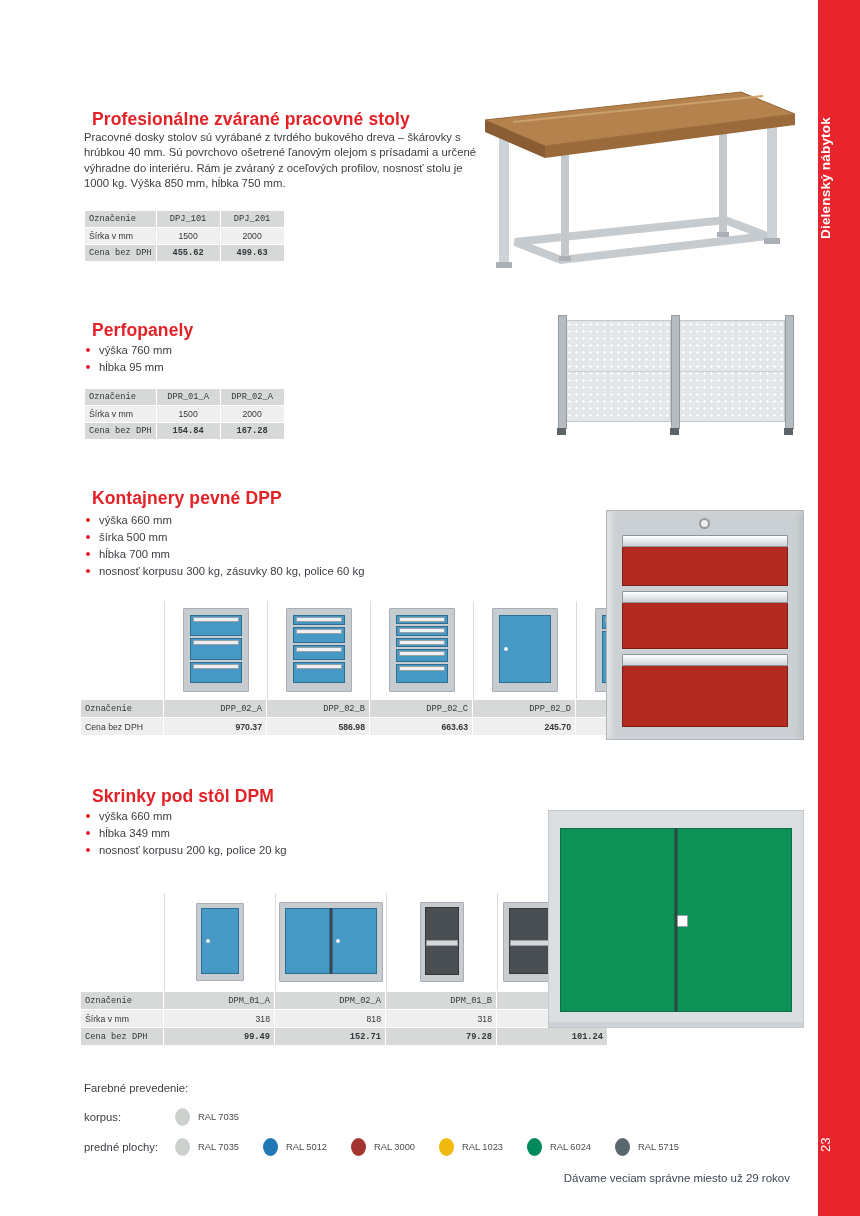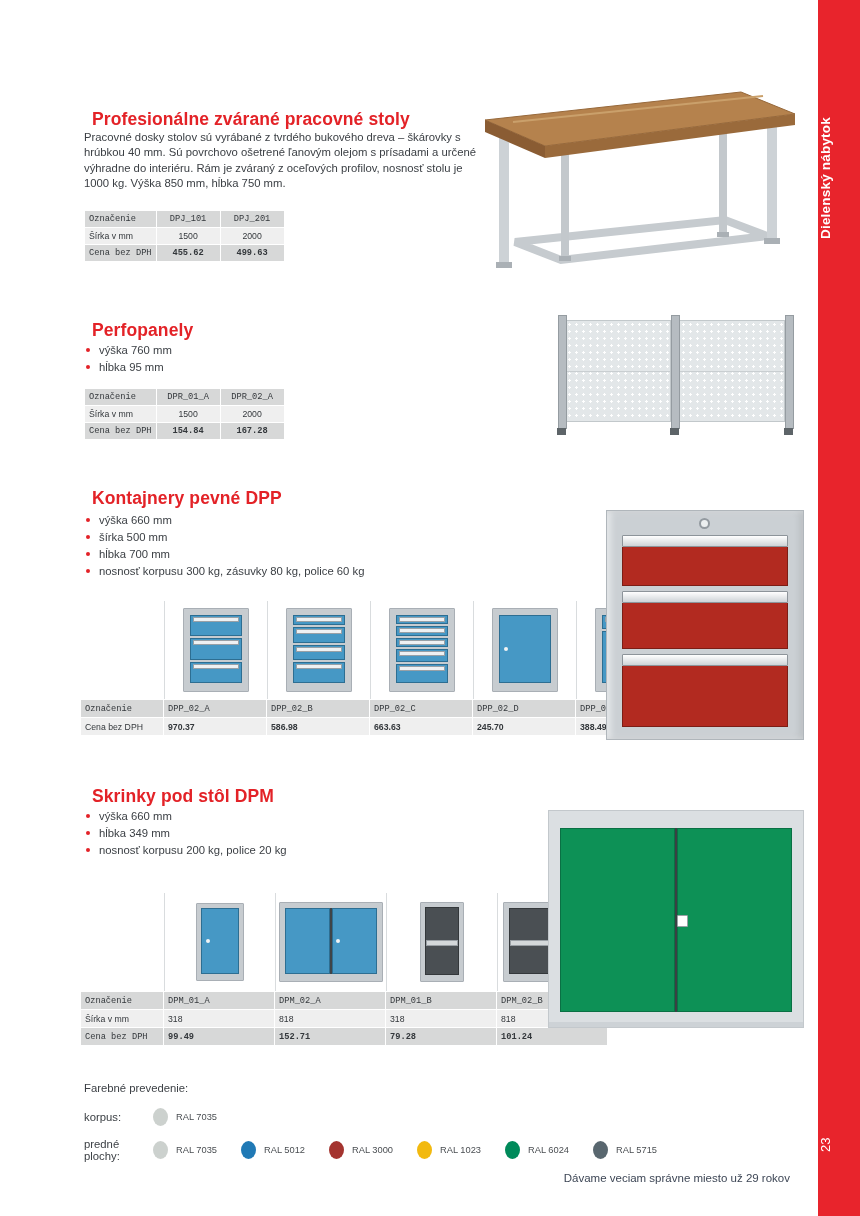--- a/index.html
+++ b/index.html
@@ -25,21 +25,21 @@
   
   table.ptable{border-collapse:separate;border-spacing:1px;font-size:8.7px;color:#33373b;}
   table.ptable td{height:16px;padding:0 4px;text-align:center;min-width:55px;}
   table.ptable td.lbl{text-align:left;min-width:60px;}
   tr.r-odd td{background:#d7d8d8;font-family:Liberation Mono, monospace;}
   tr.r-even td{background:#efefef;}
   tr.bold td:not(.lbl){font-weight:bold;}
 
   
   table.grid{border-collapse:separate;border-spacing:1px;font-size:8.7px;color:#33373b;}
-  table.grid td{text-align:left;}
+  table.grid td{text-align:right;}
   table.grid tr.trow td{height:17px;padding:0 4px;}
   table.grid td.lbl{text-align:left;padding-left:4px;}
   table.grid tr.imgrow td{background:#fff;height:96px;vertical-align:middle;}
   table.grid tr.imgrow td.ic{border-left:1px solid #d9dcde;}
   .thumbwrap{display:flex;align-items:center;justify-content:center;height:100%;}
 
   
   .cab{position:relative;background:#c7ccd0;border:1px solid #a9afb5;border-radius:1px;
        box-sizing:border-box;padding:6px 6px 8px 6px;display:flex;}
   .front{flex:1;display:flex;flex-direction:column;gap:2px;}
@@ -86,21 +86,21 @@
       background-image:radial-gradient(#ffffff 1.1px, rgba(0,0,0,0) 1.3px);background-size:7px 7px;}
   .pf-panel::after{content:"";position:absolute;left:0;right:0;top:50%;height:1px;background:#c9ced1;}
   .pf-p1{left:7px;} .pf-p2{left:121px;}
   .pf-post{position:absolute;top:3px;width:7px;height:112px;background:#b6bcc1;border:1px solid #959ca1;}
   .pf-post::after{content:"";position:absolute;left:-2px;bottom:-7px;width:9px;height:7px;background:#5d6468;}
   .pf-po1{left:0px;} .pf-po2{left:113px;} .pf-po3{left:227px;}
 
   
   .color-title{font-size:11.3px;color:#3c4045;}
   .color-row{position:absolute;left:84px;display:flex;align-items:center;font-size:9.3px;color:#4a4e52;}
-  .color-row .rlabel{width:69px;font-size:11.3px;color:#3c4045;}
+  .color-row .rlabel{width:91px;font-size:11.3px;color:#3c4045;}
   .sw-item{display:flex;align-items:center;width:88px;}
   .swatch{width:15px;height:18px;border-radius:50%;margin-right:8px;flex:0 0 auto;}
 
   
   .footer{position:absolute;right:70px;top:1172px;font-size:11.5px;color:#3d4655;}
 </style>
 </head>
 <body>
 
 <aside class="side-strip">

